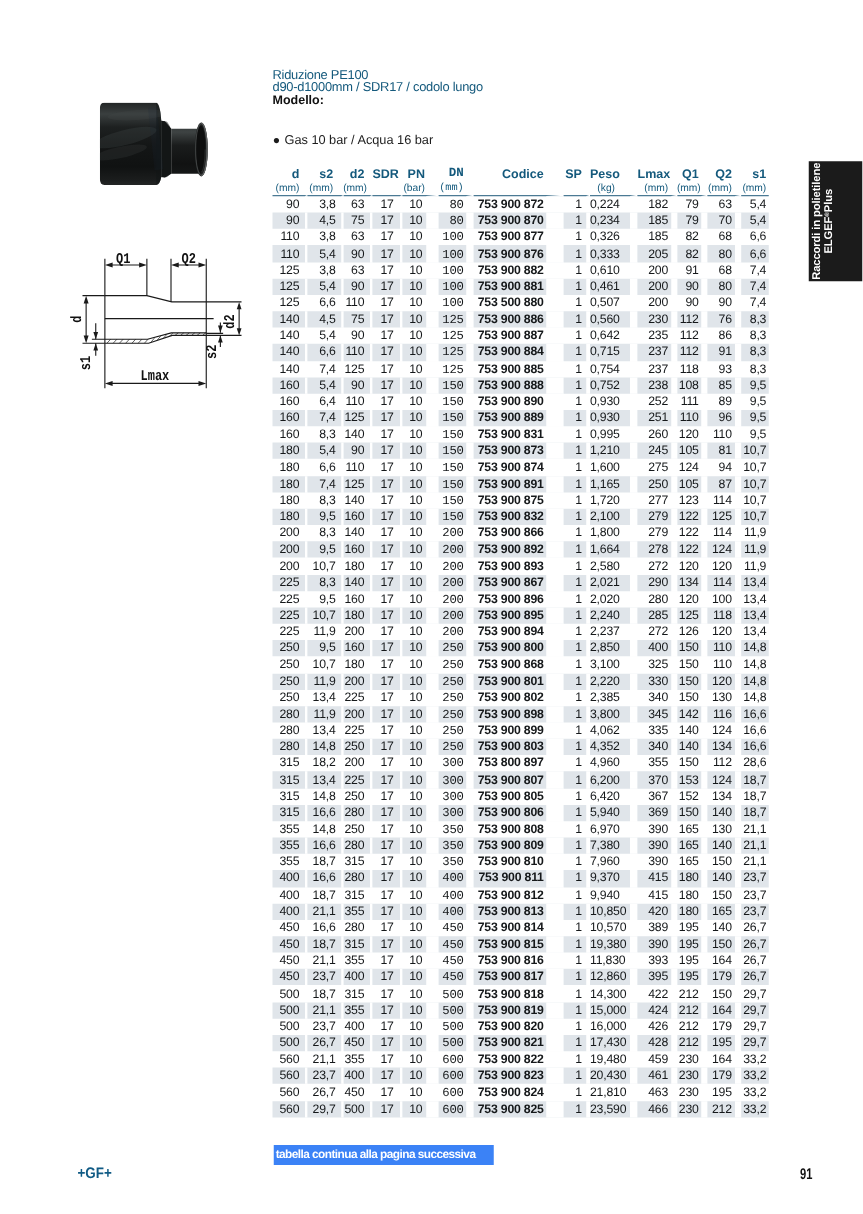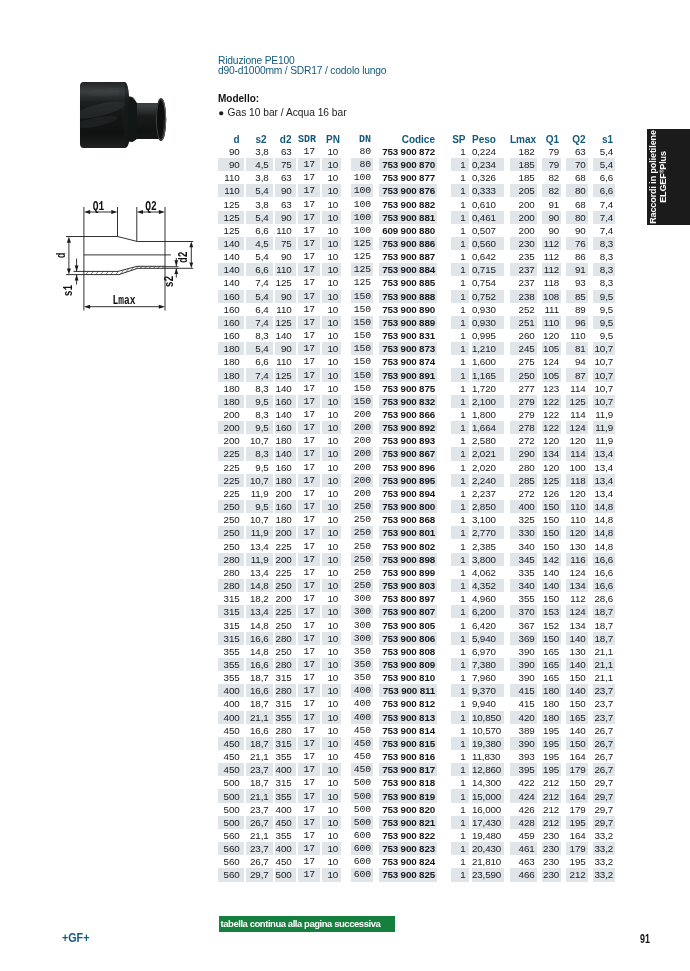--- a/index.html
+++ b/index.html
@@ -15,21 +15,21 @@
 tr.sh td{background:#e0e5ea;}
 td.cod{font-weight:bold;color:#000;letter-spacing:-0.45px;}
 table.dat thead th{font-weight:bold;color:#14597c;font-size:10px;border-right-style:solid;border-right-color:#fff;}
 table.dat thead tr.un th{font-weight:normal;font-size:8.2px;border-bottom:1.2px solid #4b7a94;}
 table.dat thead tr.hd{height:14.3px;}
 table.dat thead tr.hd th{position:relative;top:1.5px;}
 table.dat thead tr.un{height:12.2px;}
 .dat .c1{border-right-width:2.5px;padding-right:4.5px;}
 .dat .c2{border-right-width:2.5px;padding-right:4px;}
 .dat .c3{border-right-width:2px;padding-right:4.5px;}
-.dat .c4{border-right-width:2.5px;padding-right:4.5px;font-family:Liberation Mono, monospace;}
+.dat .c4{border-right-width:2.5px;padding-right:4.5px;}
 .dat .c5{border-right-width:10.5px;padding-right:2.5px;}
 .dat .c6{border-right-width:6.5px;padding-right:2px;font-family:Liberation Mono, monospace;}
 .dat .c7{border-right-width:14.5px;padding-right:1.5px;margin-left:24px;}
 .dat .c8{border-right-width:3.5px;padding-right:3.5px;margin-top:12px;}
 .dat .c9{border-right-width:6.5px;padding-right:12px;}
 .dat .c10{border-right-width:5px;padding-right:2px;}
 .dat .c11{border-right-width:5.5px;padding-right:1.5px;}
 .dat .c12{border-right-width:5px;padding-right:2px;}
 .dat .c13{border-right-width:0px;padding-right:1.5px;}
 .dat thead .c5{padding-right:0.5px;}
@@ -78,21 +78,21 @@
 
 <ellipse cx="91" cy="41.5" rx="5.2" ry="21.6" fill="#1e2020"></ellipse>
 <ellipse cx="91.1" cy="41.5" rx="4.5" ry="20.6" fill="none" stroke="#3f4242" stroke-width="1.1"></ellipse>
 <path d="M91,20.5 A4.7,21 0 0 1 91,62.5" fill="none" stroke="#606363" stroke-width="1.0" opacity="0.9"></path>
 <ellipse cx="90.7" cy="41.5" rx="3.7" ry="19" fill="#0d0e0e"></ellipse>
 <path d="M91,59.8 A3.4,18.4 0 0 0 94.2,41.5" fill="none" stroke="#2a2c2c" stroke-width="0.9"></path>
 </svg>
 
 <div class="abs" style="left:218px;top:55.8px;font-size:10.3px;line-height:10.2px;letter-spacing:-0.2px;font-weight:normal;color:#14597c;">Riduzione PE100<br>d90-d1000mm / SDR17 / codolo lungo</div>
 
-<div class="abs" style="left:218px;top:93px;font-size:10px;font-weight:bold;color:#111;">Modello:</div>
+<div class="abs" style="left:218px;top:75px;font-size:10px;font-weight:bold;color:#111;">Modello:</div>
 
 <div class="abs" style="left:218px;top:107.4px;font-size:10.2px;color:#1c1c1c;"><span style="position:absolute;left:0.2px;top:-0.8px;font-size:9.8px;">●</span><span style="padding-left:9.6px;">Gas 10 bar / Acqua 16 bar</span></div>
 
 <svg class="abs" style="left:50px;top:192px;" width="152" height="122" viewBox="50 192 152 122">
 <g stroke="#1a1a1a" stroke-width="0.9" fill="none">
 
 <path d="M83.9,236.5 L117.5,236.5 L137.4,241.5 L193.2,241.5"></path>
 <path d="M83.9,236.5 L83.9,274.6"></path>
 <path d="M83.9,254.9 L170.9,254.9"></path>
 <path d="M73.5,271.4 L118,271.4 L137,266.3 L165,266.3"></path>
@@ -169,20 +169,35 @@
         <th class="c6">DN</th>
         <th class="c7">Codice</th>
         <th class="c8">SP</th>
         <th class="c9">Peso</th>
         <th class="c10">Lmax</th>
         <th class="c11">Q1</th>
         <th class="c12">Q2</th>
         <th class="c13">s1</th>
       </tr>
 
+<tr class="un">
+        <th class="c1">(mm)</th>
+        <th class="c2">(mm)</th>
+        <th class="c3">(mm)</th>
+        <th class="c4"></th>
+        <th class="c5">(bar)</th>
+        <th class="c6">(mm)</th>
+        <th class="c7"></th>
+        <th class="c8"></th>
+        <th class="c9">(kg)</th>
+        <th class="c10">(mm)</th>
+        <th class="c11">(mm)</th>
+        <th class="c12">(mm)</th>
+        <th class="c13">(mm)</th>
+      </tr>
 </thead>
 <tbody>
 <tr>
         <td class="c1">90</td>
         <td class="c2">3,8</td>
         <td class="c3">63</td>
         <td class="c4">17</td>
         <td class="c5">10</td>
         <td class="c6">80</td>
         <td class="c7 cod">753 900 872</td>
@@ -268,21 +283,21 @@
         <td class="c12">80</td>
         <td class="c13">7,4</td>
       </tr>
 <tr>
         <td class="c1">125</td>
         <td class="c2">6,6</td>
         <td class="c3">110</td>
         <td class="c4">17</td>
         <td class="c5">10</td>
         <td class="c6">100</td>
-        <td class="c7 cod">609 900 880</td>
+        <td class="c7 cod">753 500 880</td>
         <td class="c8">1</td>
         <td class="c9">0,507</td>
         <td class="c10">200</td>
         <td class="c11">90</td>
         <td class="c12">90</td>
         <td class="c13">7,4</td>
       </tr>
 <tr class="sh">
         <td class="c1">140</td>
         <td class="c2">4,5</td>
@@ -615,21 +630,21 @@
       </tr>
 <tr class="sh">
         <td class="c1">250</td>
         <td class="c2">11,9</td>
         <td class="c3">200</td>
         <td class="c4">17</td>
         <td class="c5">10</td>
         <td class="c6">250</td>
         <td class="c7 cod">753 900 801</td>
         <td class="c8">1</td>
-        <td class="c9">2,770</td>
+        <td class="c9">2,220</td>
         <td class="c10">330</td>
         <td class="c11">150</td>
         <td class="c12">120</td>
         <td class="c13">14,8</td>
       </tr>
 <tr>
         <td class="c1">250</td>
         <td class="c2">13,4</td>
         <td class="c3">225</td>
         <td class="c4">17</td>
@@ -1014,21 +1029,21 @@
         <td class="c8">1</td>
         <td class="c9">23,590</td>
         <td class="c10">466</td>
         <td class="c11">230</td>
         <td class="c12">212</td>
         <td class="c13">33,2</td>
       </tr>
 </tbody>
 </table>
 
-<div class="abs" style="left:218.5px;top:916px;width:176.5px;height:16px;background:#15803d;color:#fff;font-weight:bold;font-size:9.5px;line-height:16.2px;letter-spacing:-0.45px;"><span style="padding-left:2px;">tabella continua alla pagina successiva</span></div>
+<div class="abs" style="left:218.5px;top:916px;width:176.5px;height:16px;background:#3b82f6;color:#fff;font-weight:bold;font-size:9.5px;line-height:16.2px;letter-spacing:-0.45px;"><span style="padding-left:2px;">tabella continua alla pagina successiva</span></div>
 
 <div class="abs" style="left:62px;top:930.5px;font-size:12.2px;font-weight:bold;color:#0f5a84;transform:scaleX(0.88);transform-origin:0 0;">+GF+</div>
 
 <div class="abs" style="left:639.5px;top:931.8px;font-size:12.4px;font-weight:bold;color:#111;transform:scaleX(0.72);transform-origin:0 0;">91</div>
 
 <div class="abs" style="left:647px;top:129px;width:43px;height:95.5px;background:#1b1b1b;"></div>
 <div class="abs" style="left:647px;top:129px;width:19px;height:95.5px;color:#fff;">
 <div style="position:absolute;left:11px;top:47.75px;transform:translate(-50%,-50%) rotate(-90deg);white-space:nowrap;font-size:9px;font-weight:bold;line-height:8.8px;text-align:center;letter-spacing:-0.1px;">Raccordi in polietilene<br>ELGEF<span style="font-size:5px;vertical-align:2px;">®</span>Plus</div>
 </div>
 

